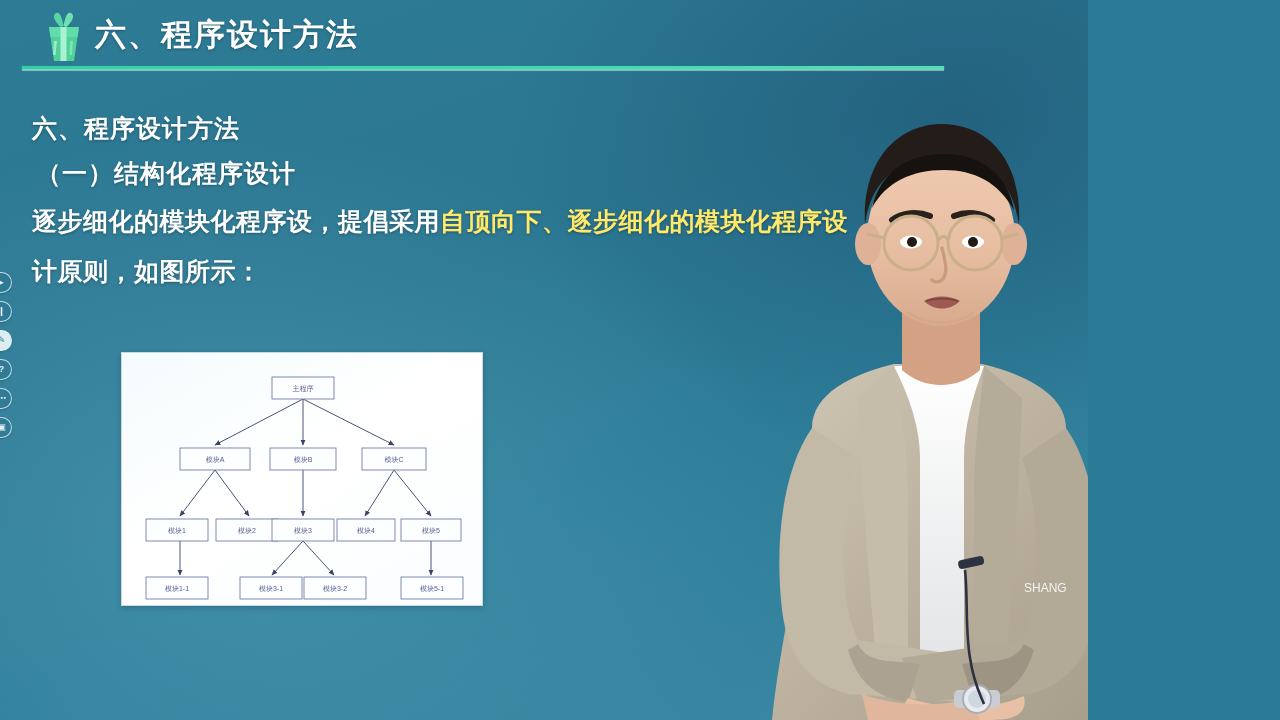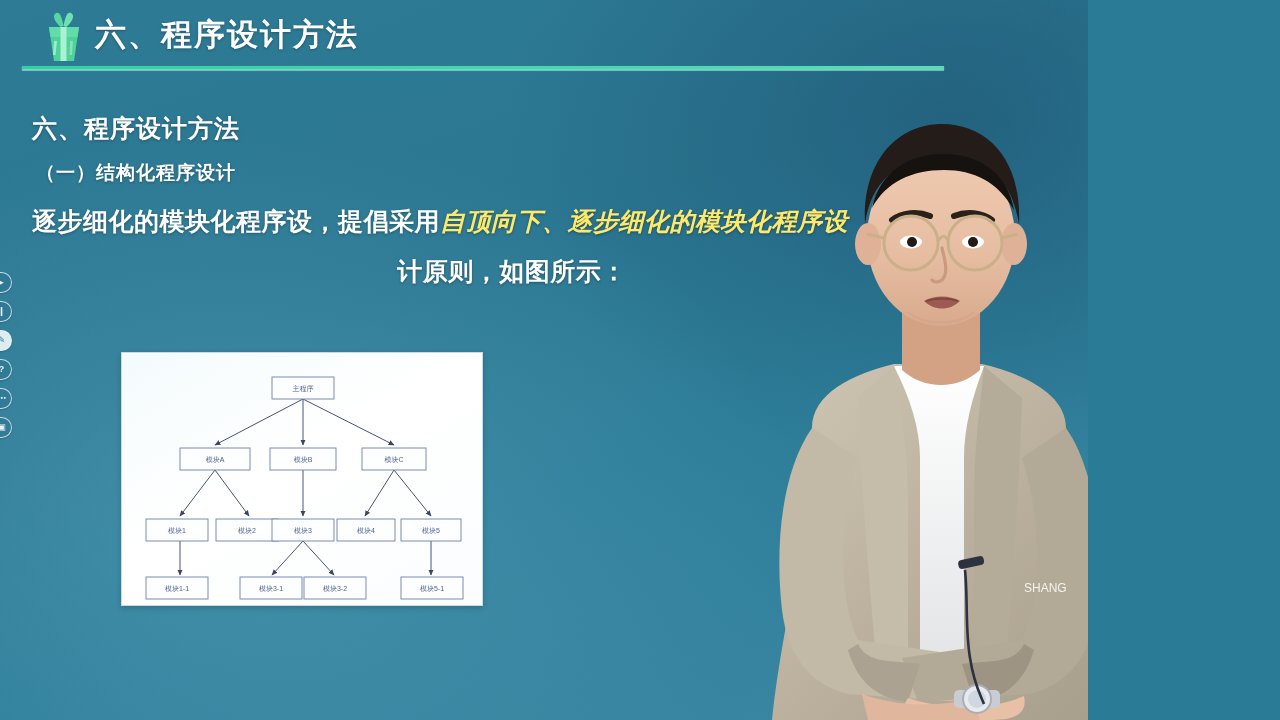--- a/index.html
+++ b/index.html
@@ -39,24 +39,24 @@
   }
 
   
   #body-text {
     position:absolute; left:32px; top:106px; width:960px;
     color:#ffffff; font-weight:bold;
     text-shadow:0 1px 3px rgba(0,0,0,.32);
   }
   .line { white-space:nowrap; }
   .l1 { font-size:25px; letter-spacing:1px; line-height:44px; }
-  .l2 { font-size:19px; letter-spacing:1px; line-height:46px; padding-left:4px;}
+  .l2 { font-size:25px; letter-spacing:1px; line-height:46px; padding-left:4px;}
   .l3 { font-size:25px; letter-spacing:.5px; line-height:50px; }
-  .l4 { font-size:25px; letter-spacing:.5px; line-height:50px;text-align:center; }
-  .hl  { color:#ffe96a; text-shadow:0 1px 3px rgba(0,0,0,.35);font-style:italic; }
+  .l4 { font-size:25px; letter-spacing:.5px; line-height:50px; }
+  .hl  { color:#ffe96a; text-shadow:0 1px 3px rgba(0,0,0,.35); }
 
   
   #diagram-panel {
     position:absolute; left:121px; top:352px; width:362px; height:254px;
     background:linear-gradient(150deg,#f4fbfd 0%,#ffffff 45%,#fbfdfe 100%);
     border:1px solid #c8dbe4;
     box-shadow:0 2px 6px rgba(0,0,0,.18);
   }
   #diagram-svg { position:absolute; left:0; top:0; width:362px; height:254px; }
   .nodebox { fill:#fdfeff; stroke:#6f7fab; stroke-width:.9; }

